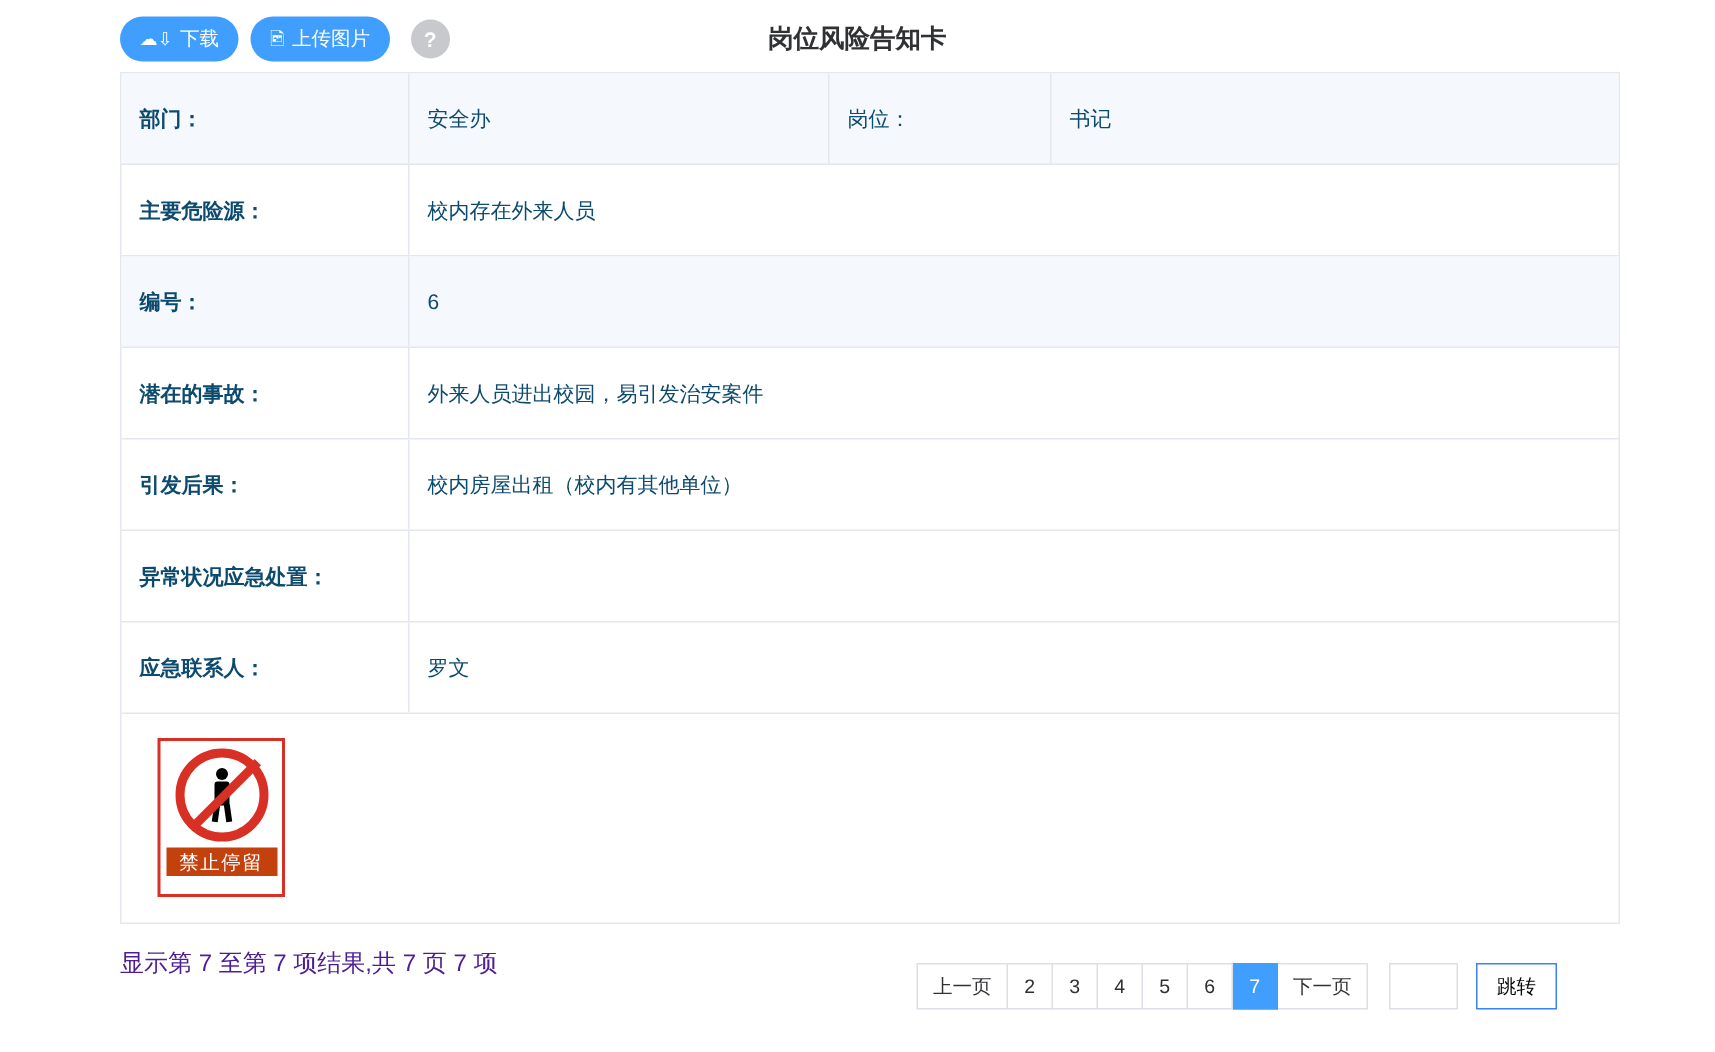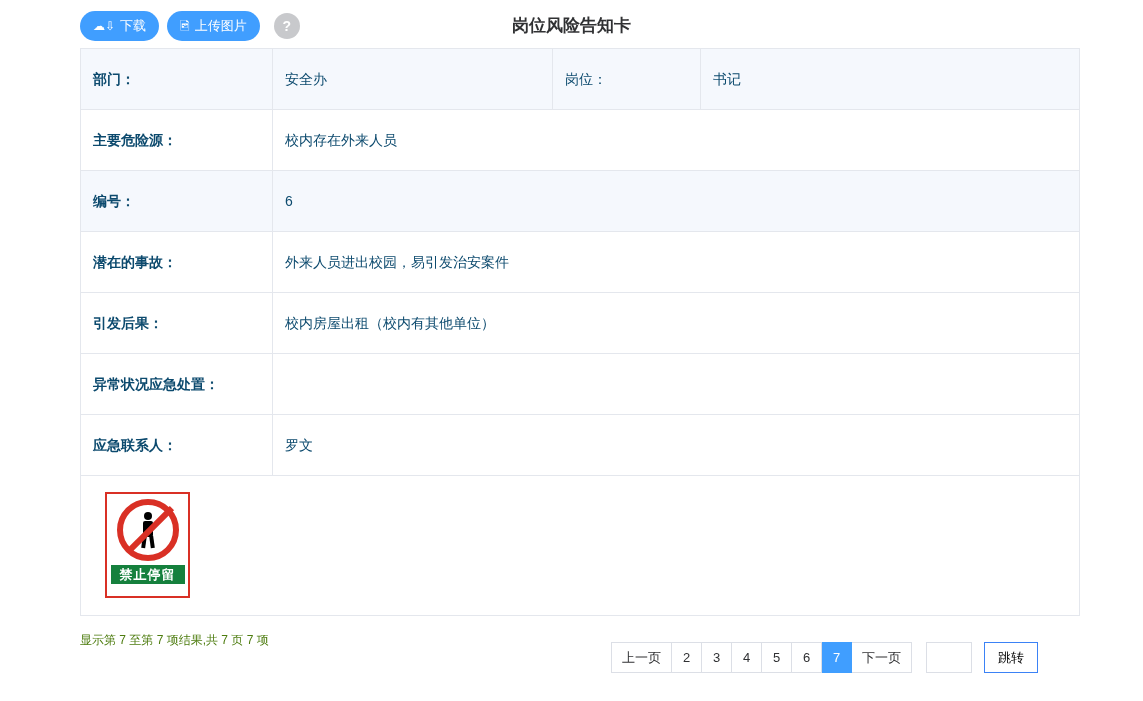--- a/index.html
+++ b/index.html
@@ -203,36 +203,36 @@
     position: absolute;
     left: -4px;
     top: 22px;
     width: 62px;
     height: 6px;
     background: #d93025;
     transform: rotate(-45deg);
   }
   .sign-caption {
     margin-top: 4px;
-    background: #15803d;
+    background: #c2410c;
     color: #ffffff;
     font-size: 13px;
-    font-weight: bold;
+    font-weight: normal;
     line-height: 19px;
     width: 74px;
     text-align: center;
     letter-spacing: 1px;
   }
   
   .footer-info {
     position: absolute;
     left: 80px;
     top: 632px;
-    font-size: 12px;
-    color: #4d7c0f;
+    font-size: 16px;
+    color: #4c1d95;
   }
   .pager {
     position: absolute;
     left: 611px;
     top: 642px;
     display: flex;
     align-items: stretch;
     height: 31px;
   }
   .pager-btn {

